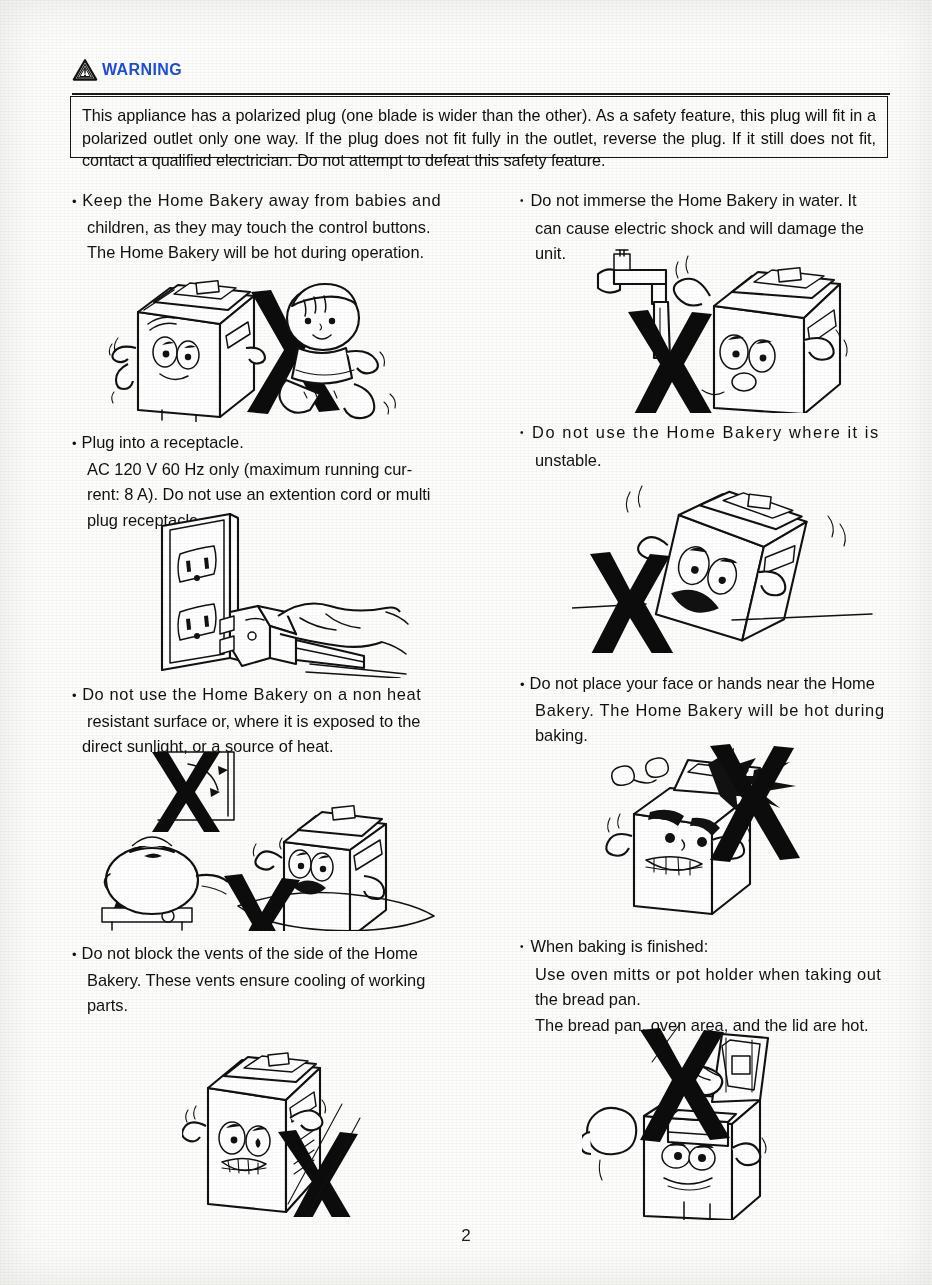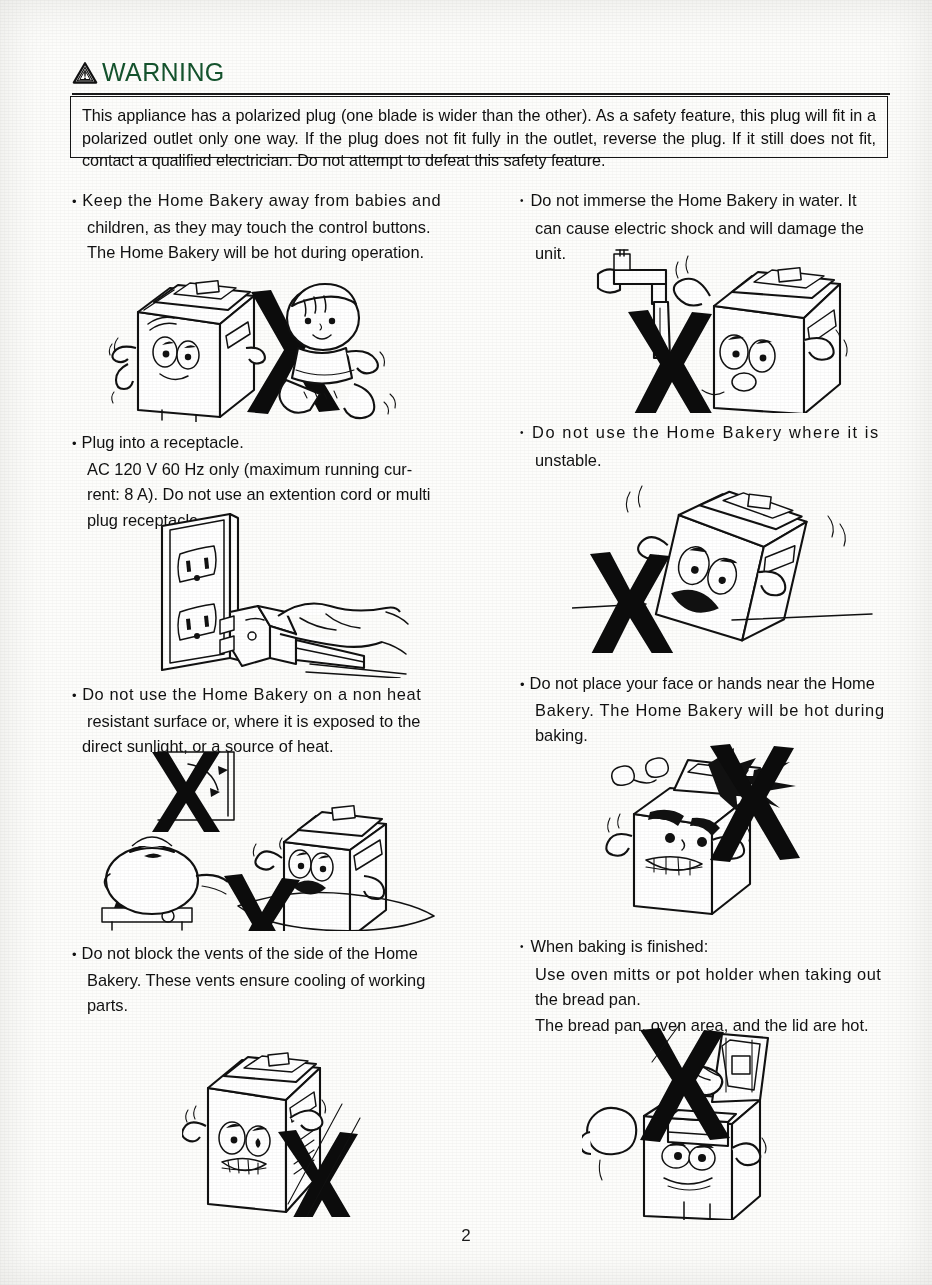--- a/index.html
+++ b/index.html
@@ -41,24 +41,24 @@
   
   #warning-head {
     position: absolute;
     left: 72px;
     top: 58px;
     display: flex;
     align-items: center;
     gap: 4px;
   }
   #warning-head .wtext {
-    font-size: 25px;
-    font-weight: normal;
+    font-size: 16px;
+    font-weight: bold;
     letter-spacing: .4px;
-    color: #14532d;
+    color: #1d4ed8;
     font-family: "Liberation Sans", sans-serif;
   }
   #warn-tri { display:block; }
 
   
   .head-rule {
     position: absolute;
     left: 72px;
     top: 93px;
     width: 818px;

